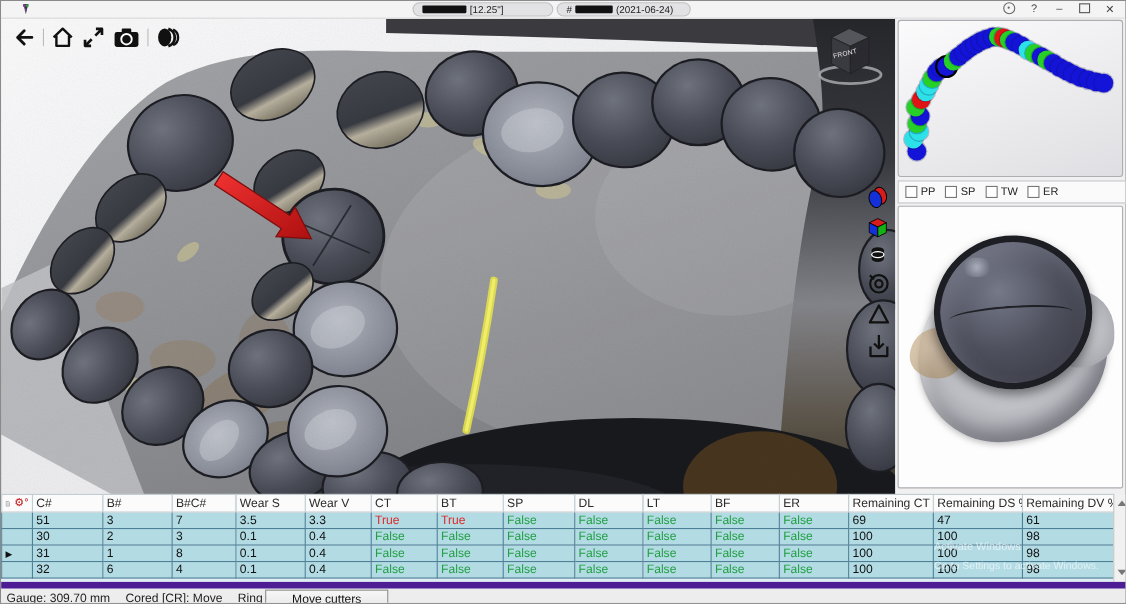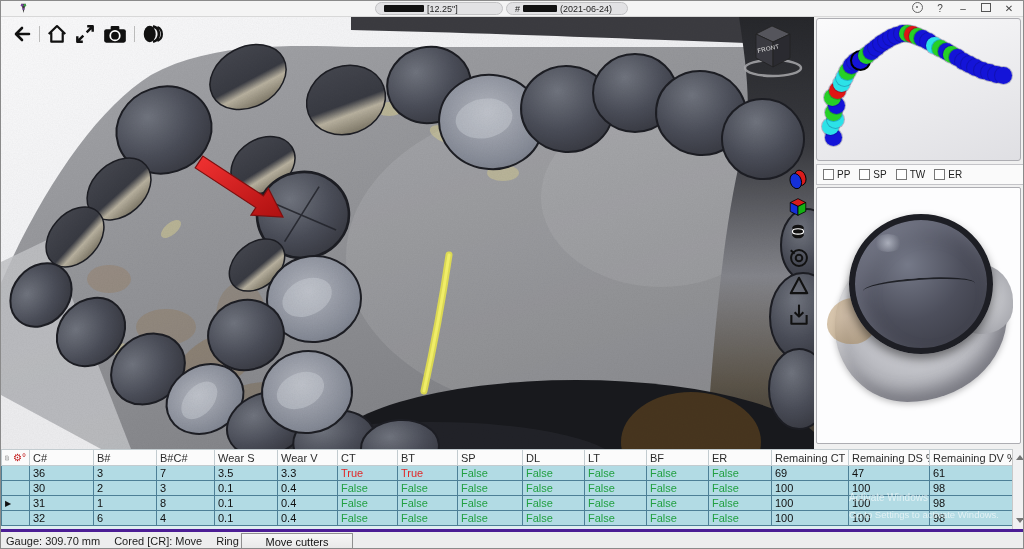--- a/index.html
+++ b/index.html
@@ -60,21 +60,21 @@
   .gear{color:#c01818;font-size:10px;line-height:10px;}
   .marker{font-size:8px;color:#222;}
   .tbl-scroll{position:absolute;right:0;top:0;width:13px;height:80px;background:#f1f1f2;border-left:1px solid #c8c8c8;box-sizing:border-box;}
   .tri-up{position:absolute;left:3px;top:6px;width:0;height:0;border-left:4px solid transparent;border-right:4px solid transparent;border-bottom:5px solid #777;}
   .tri-dn{position:absolute;left:3px;bottom:6px;width:0;height:0;border-left:4px solid transparent;border-right:4px solid transparent;border-top:5px solid #777;}
   .watermark{position:absolute;left:848px;top:482px;z-index:40;color:rgba(255,255,255,.62);pointer-events:none;line-height:1;}
   .watermark .l1{font-size:10px;margin-top:10px;}
   .watermark .l2{font-size:9.5px;margin-top:7px;text-align:center;}
 
   
-  .statusbar{position:absolute;left:0;top:528px;width:1024px;height:21px;background:#ededee;border-top:3px solid #4c1d95;box-sizing:border-box;font-size:11px;color:#1c1c1c;}
+  .statusbar{position:absolute;left:0;top:528px;width:1024px;height:21px;background:#ededee;border-top:6px solid #4c1d95;box-sizing:border-box;font-size:11px;color:#1c1c1c;}
   .status-texts{position:absolute;left:5px;top:3px;display:flex;gap:14px;}
   .btn-move{position:absolute;left:240px;top:1px;width:112px;height:18px;background:linear-gradient(#f6f6f6,#e7e7e7);border:1px solid #8f8f8f;font-size:11px;color:#111;font-family:"Liberation Sans",sans-serif;}
 
   svg text{font-family:"Liberation Sans",sans-serif;}
 </style>
 </head>
 <body>
 
 <div class="app">
 
@@ -400,21 +400,21 @@
             <th>BF</th>
             <th>ER</th>
             <th>Remaining CT %</th>
             <th>Remaining DS %</th>
             <th>Remaining DV %</th>
           </tr>
         </thead>
         <tbody>
           <tr>
             <td class="marker"></td>
-            <td>36</td>
+            <td>51</td>
             <td>3</td>
             <td>7</td>
             <td>3.5</td>
             <td>3.3</td>
             <td><span class="bool-true">True</span></td>
             <td><span class="bool-true">True</span></td>
             <td><span class="bool-false">False</span></td>
             <td><span class="bool-false">False</span></td>
             <td><span class="bool-false">False</span></td>
             <td><span class="bool-false">False</span></td>

